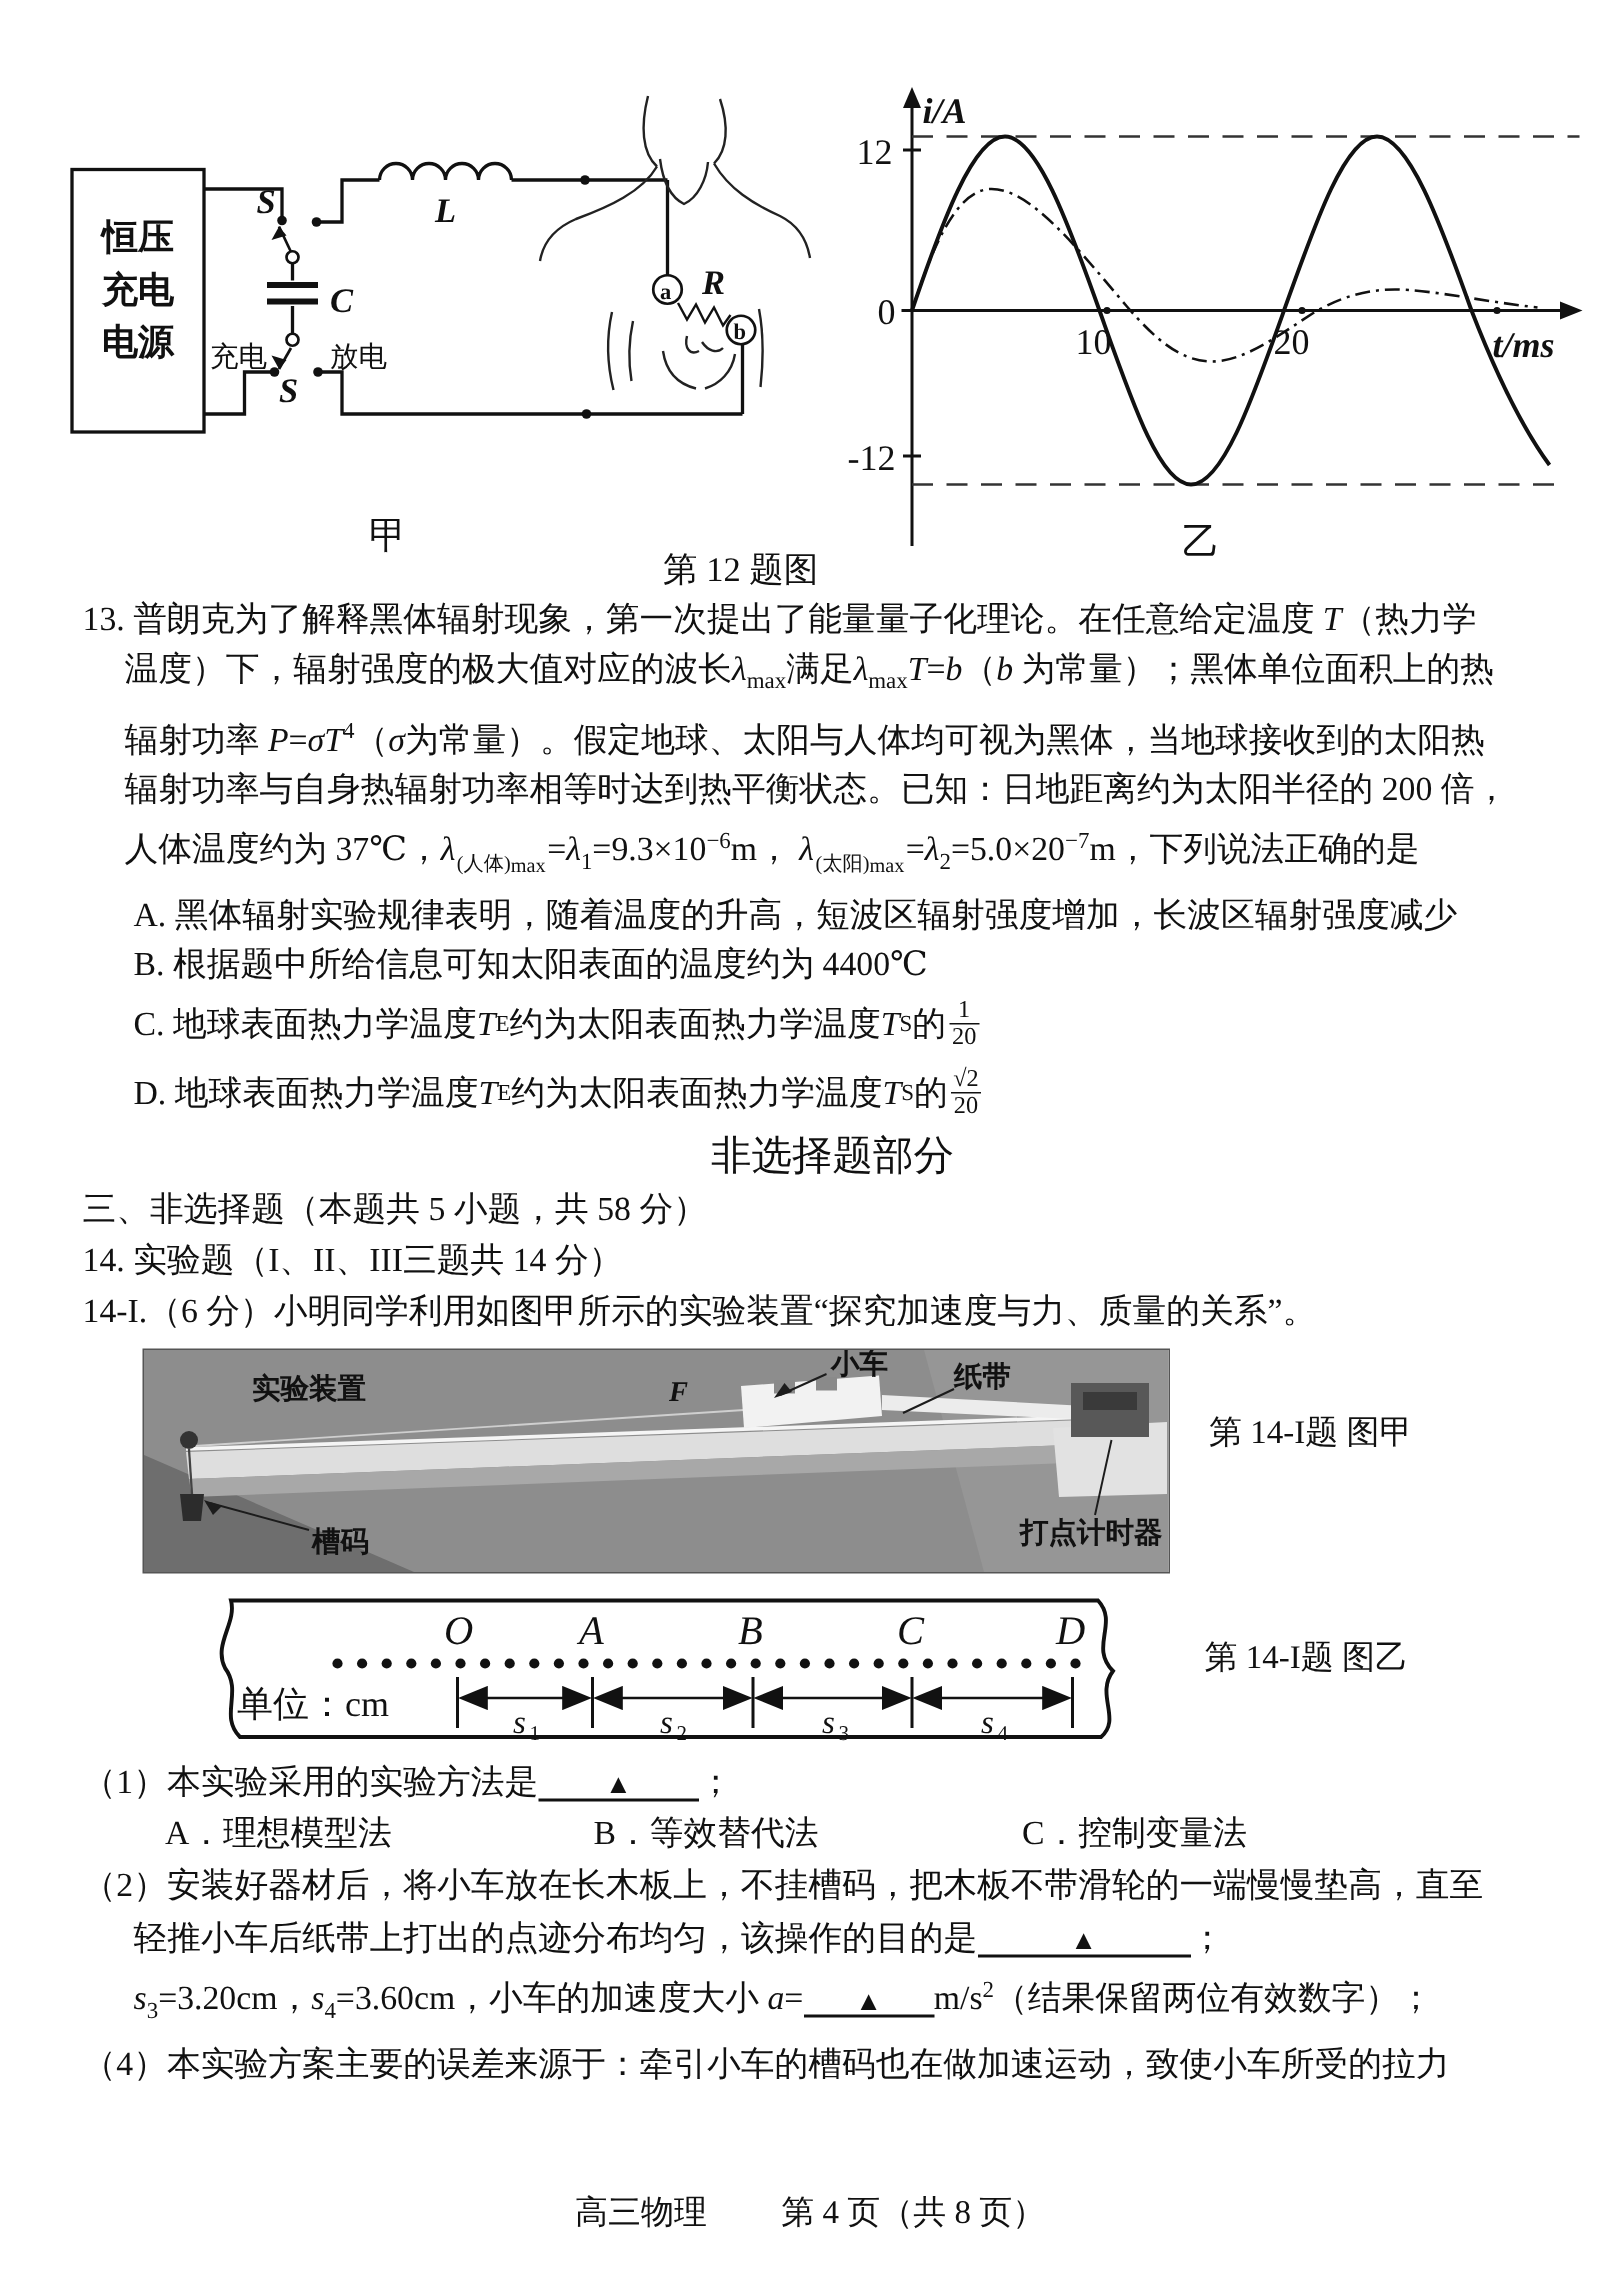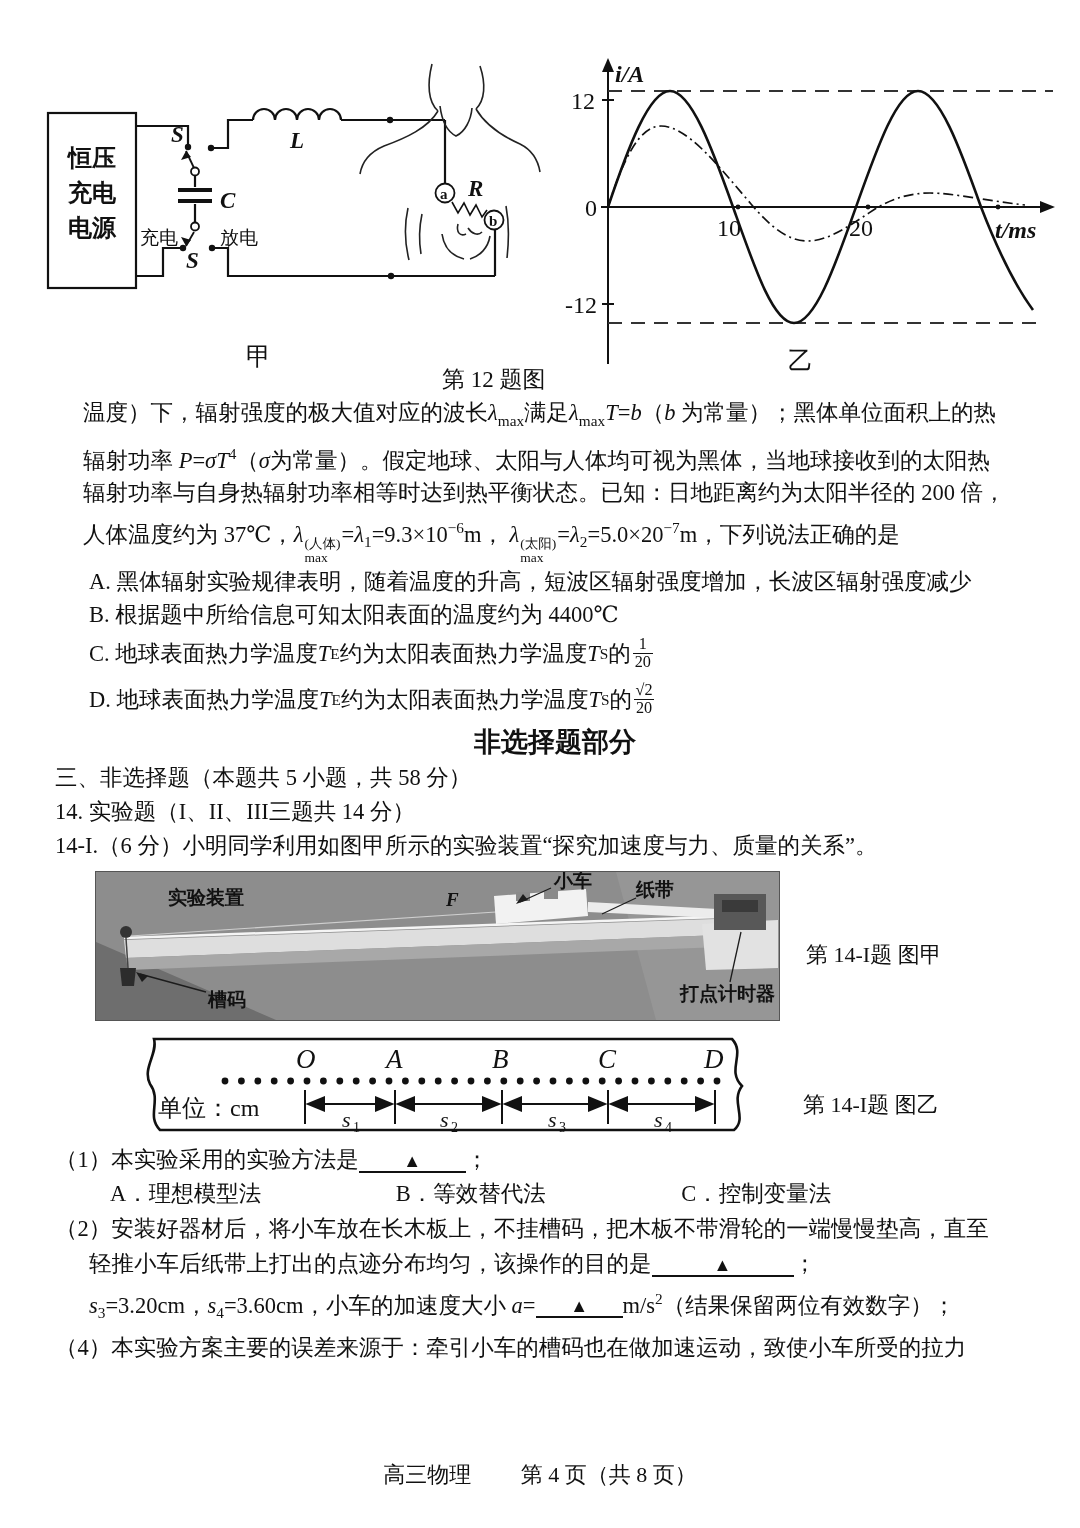--- a/index.html
+++ b/index.html
@@ -7,28 +7,28 @@
         font-family:"Liberation Serif","DejaVu Serif",serif;color:#111;overflow:hidden;}
   svg{font-family:inherit;}
   svg text{fill:#111;}
   .abs{position:absolute;}
   .cap{position:absolute;font-size:23px;white-space:nowrap;}
   #col{position:absolute;left:55px;top:396px;width:1000px;font-size:22.5px;line-height:33px;}
   .ln{white-space:nowrap;}
   .ind{padding-left:28px;}
   .opt{padding-left:34px;}
   .opt-tall{min-height:46px;display:flex;align-items:center;}
-  .sec-header{text-align:center;font-weight:bold;font-size:27px;line-height:38px;}
+  .sec-header{text-align:center;font-weight:normal;font-size:27px;line-height:38px;}
   .i{font-style:italic;}
   .sub{vertical-align:sub;font-size:0.68em;}
   .sup{vertical-align:super;font-size:0.68em;}
   .frac{display:inline-flex;flex-direction:column;text-align:center;font-size:0.72em;
         line-height:1.05;vertical-align:-0.95em;margin:0 2px;}
   .frac .fb{border-top:1.5px solid #111;padding:0 2px;}
-  .stack{display:inline-flex;flex-direction:column;align-items:flex-start;font-size:0.6em;
+  .stack{display:inline-flex;align-items:flex-start;font-size:0.6em;
         line-height:1;vertical-align:-0.55em;margin:0 1px;}
   .stack .st{transform:translateY(-1px);}
   .blank{display:inline-block;min-width:70px;text-align:center;border-bottom:2px solid #111;
         line-height:1.05;padding:4px 6px 0 6px;font-size:0.8em;}
   .photo-wrap{margin-left:40px;margin-top:8px;width:685px;height:150px;border:1px solid #555;box-sizing:border-box;}
   .tape-wrap{margin-left:65px;margin-top:13px;width:655px;height:100px;}
   .q-line{line-height:35px;}
   .opts-row{line-height:34px;}
   .opts-row span{display:inline-block;width:280px;}
   .opts-row{padding-left:55px;}
@@ -155,20 +155,21 @@
       <text x="152" y="184">10</text>
       <text x="284" y="184">20</text>
     </g>
   </svg>
 
   <div class="cap" style="left:246px;top:340px;font-size:25px;">甲</div>
   <div class="cap" style="left:442px;top:364px;">第 12 题图</div>
   <div class="cap" style="left:788px;top:344px;font-size:25px;">乙</div>
 
   <div id="col">
+    <div class="ln"><span>13. 普朗克为了解释黑体辐射现象，第一次提出了能量量子化理论。在任意给定温度 </span><span class="i">T</span><span>（热力学</span></div>
     <div class="ln ind"><span>温度）下，辐射强度的极大值对应的波长</span><span class="i">λ</span><span class="sub">max</span><span>满足</span><span class="i">λ</span><span class="sub">max</span><span class="i">T</span><span>=</span><span class="i">b</span><span>（</span><span class="i">b</span><span> 为常量）；黑体单位面积上的热</span></div>
     <div class="ln ind"><span>辐射功率 </span><span class="i">P</span><span>=</span><span class="i">σT</span><span class="sup">4</span><span>（</span><span class="i">σ</span><span>为常量）。假定地球、太阳与人体均可视为黑体，当地球接收到的太阳热</span></div>
     <div class="ln ind"><span>辐射功率与自身热辐射功率相等时达到热平衡状态。已知：日地距离约为太阳半径的 200 倍，</span></div>
     <div class="ln ind" style="line-height:37px;"><span>人体温度约为 37℃，</span><span class="i">λ</span><span class="stack">
           <span class="st">(人体)</span>
           <span class="sb">max</span>
         </span><span>=</span><span class="i">λ</span><span class="sub">1</span><span>=9.3×10</span><span class="sup">−6</span><span>m，  </span><span class="i">λ</span><span class="stack">
           <span class="st">(太阳)</span>
           <span class="sb">max</span>
         </span><span>=</span><span class="i">λ</span><span class="sub">2</span><span>=5.0×20</span><span class="sup">−7</span><span>m，下列说法正确的是</span></div>

